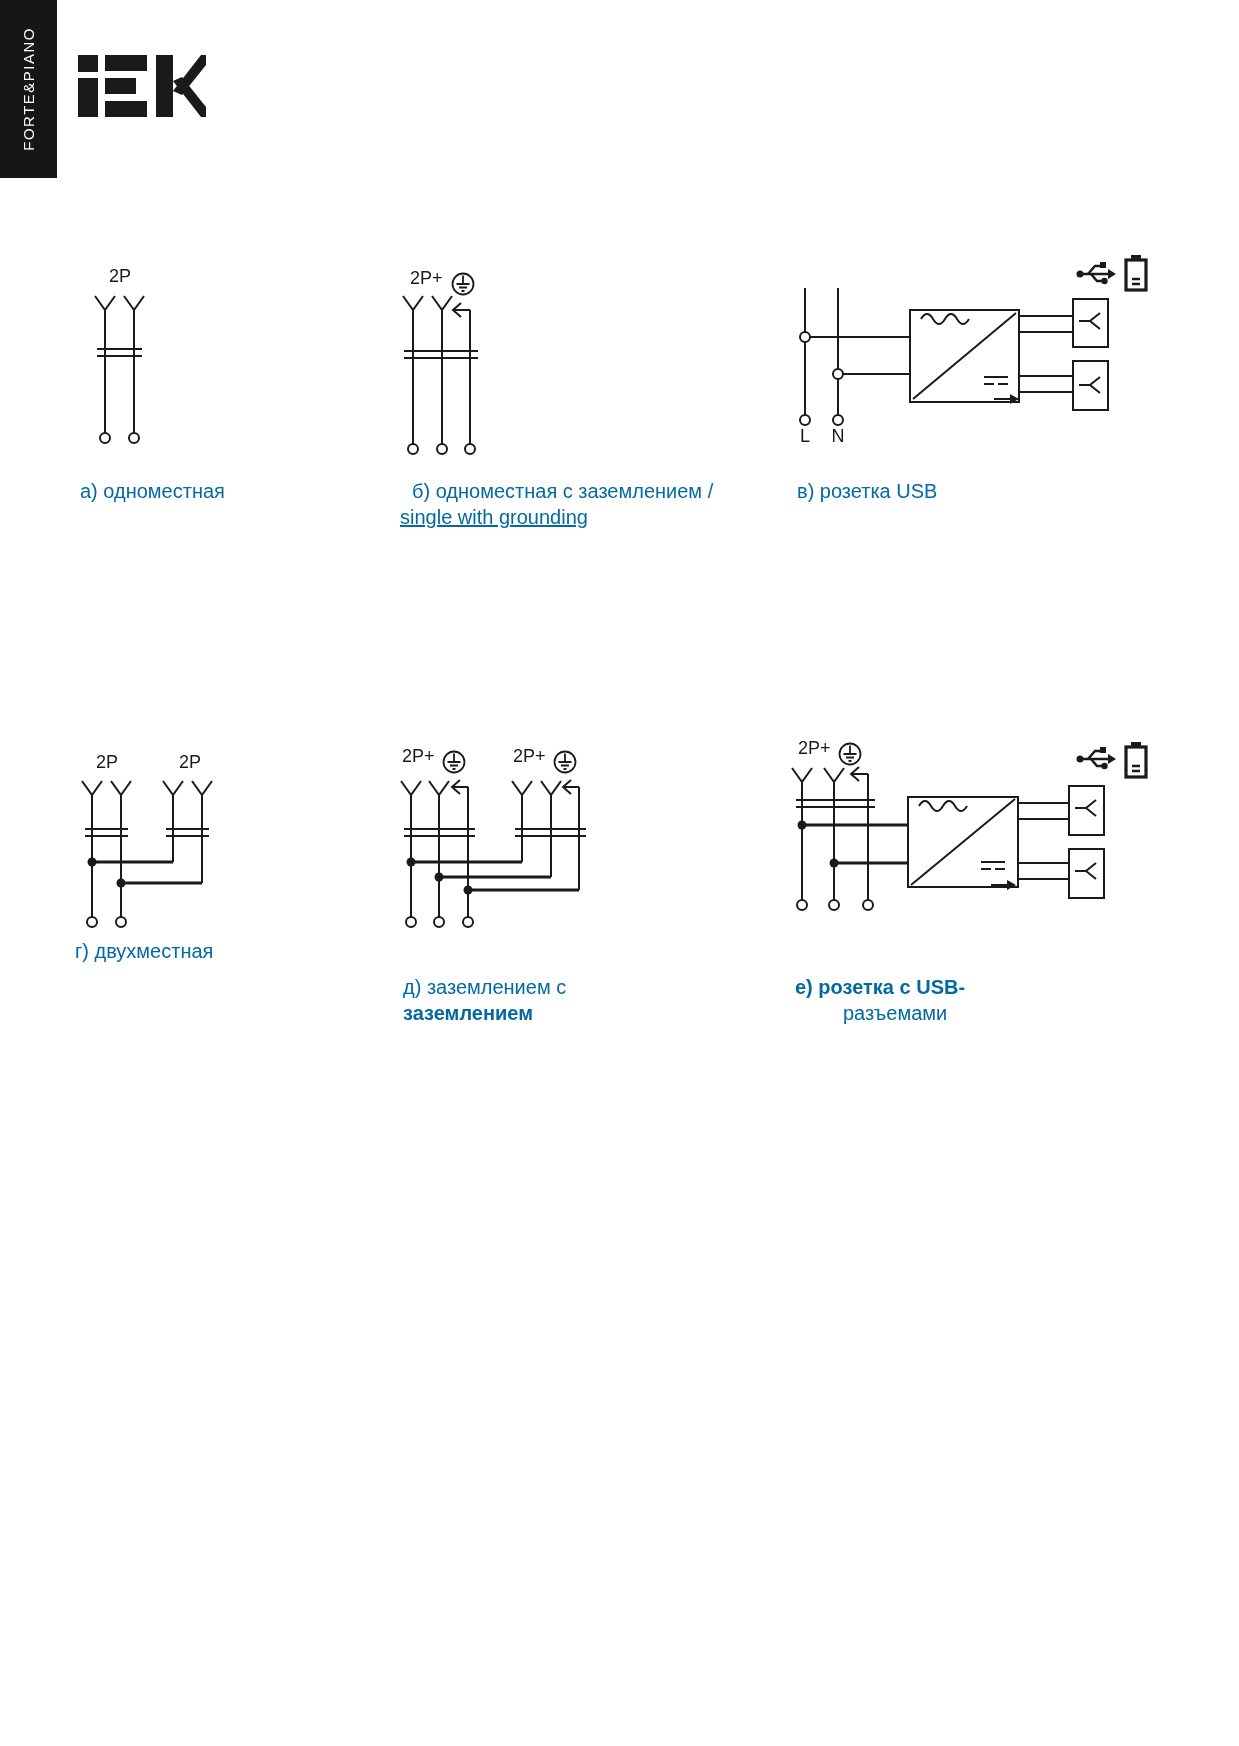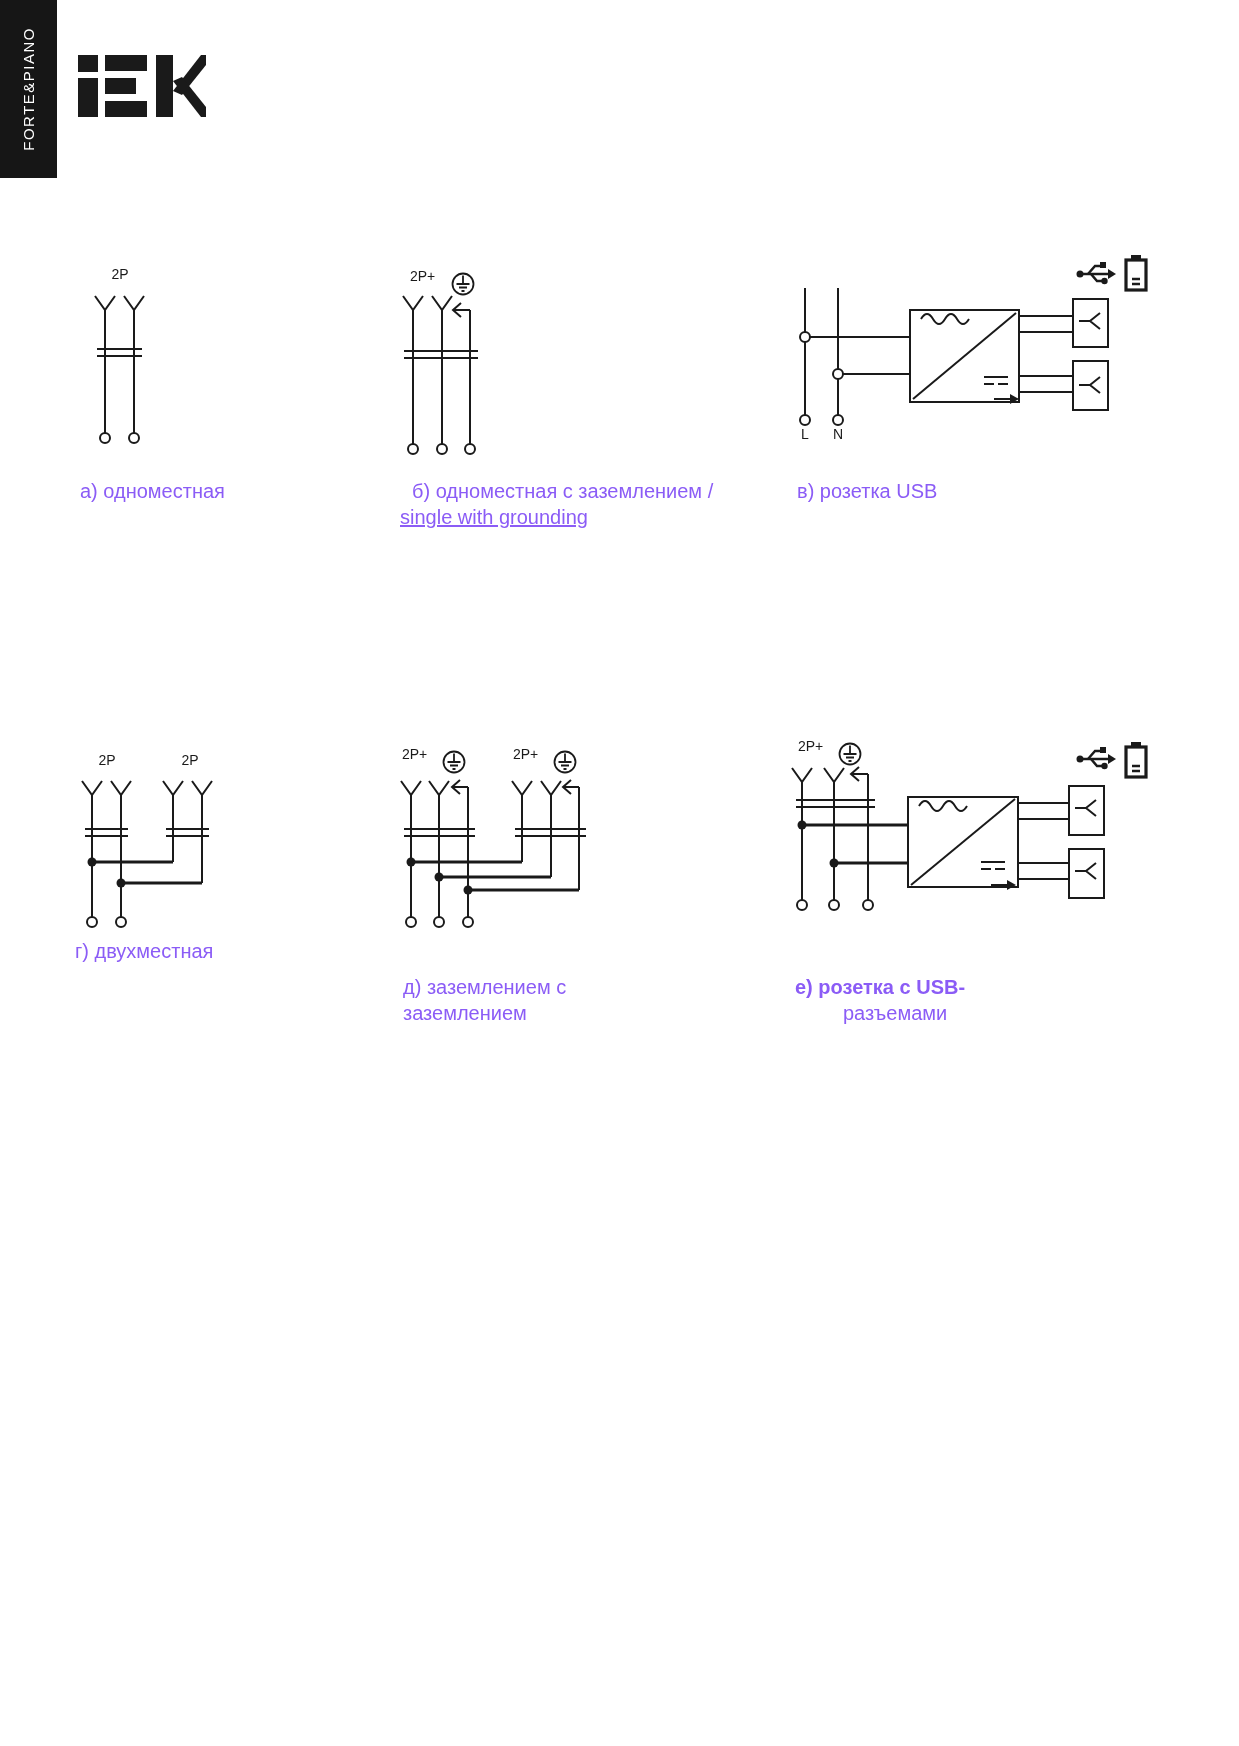--- a/index.html
+++ b/index.html
@@ -10,26 +10,26 @@
     font-family:"Liberation Sans", sans-serif;
     color:#1a1a1a;
     overflow:hidden;
     margin:0 auto;
   }
   .abs{position:absolute;}
   .lbl{
     position:absolute;
     font-size:20px;
     line-height:26px;
-    color:#8b5cf6;
+    color:#0369a1;
     white-space:pre;
   }
   .pole{
     position:absolute;
-    font-size:14px;
+    font-size:18px;
     color:#1a1a1a;
     white-space:nowrap;
   }
   .center{transform:translateX(-50%);}
   .caption{
     position:absolute;
     font-size:26px;
     color:#1a1a1a;
     white-space:nowrap;
   }
@@ -222,21 +222,21 @@
       <line class="ink3" x1="439" y1="877" x2="551" y2="877"></line>
       <line class="ink3" x1="468" y1="890" x2="579" y2="890"></line>
       <circle class="dot" cx="411" cy="862" r="4.5"></circle>
       <circle class="dot" cx="439" cy="877" r="4.5"></circle>
       <circle class="dot" cx="468" cy="890" r="4.5"></circle>
       <circle class="term" cx="411" cy="922" r="5"></circle>
       <circle class="term" cx="439" cy="922" r="5"></circle>
       <circle class="term" cx="468" cy="922" r="5"></circle>
     </svg>
     <span class="lbl" style="left:403px;top:974px;">д) заземлением с</span>
-    <span class="lbl" style="left:403px;top:1000px;">заземлением</span>
+    <span class="lbl" style="left:403px;top:1000px;font-weight:bold;">заземлением</span>
   </div>
 
   <div>
     <span class="pole" style="left:798px;top:738px;">2P+</span>
     <svg class="abs" style="left:837px;top:741px;" width="26" height="26" viewBox="0 0 26 26">
       <circle class="ink" cx="13" cy="13" r="10.5" style="stroke-width:1.8"></circle>
       <path class="ink" style="stroke-width:1.8" d="M13,4.5 V13 M6.5,13 H19.5 M9,16.5 H17 M11.5,20 H14.5"></path>
     </svg>
     <svg class="abs" style="left:765px;top:735px;" width="390" height="180" viewBox="765 735 390 180">
       <polyline class="ink" points="792,768 802,782 812,768"></polyline>

